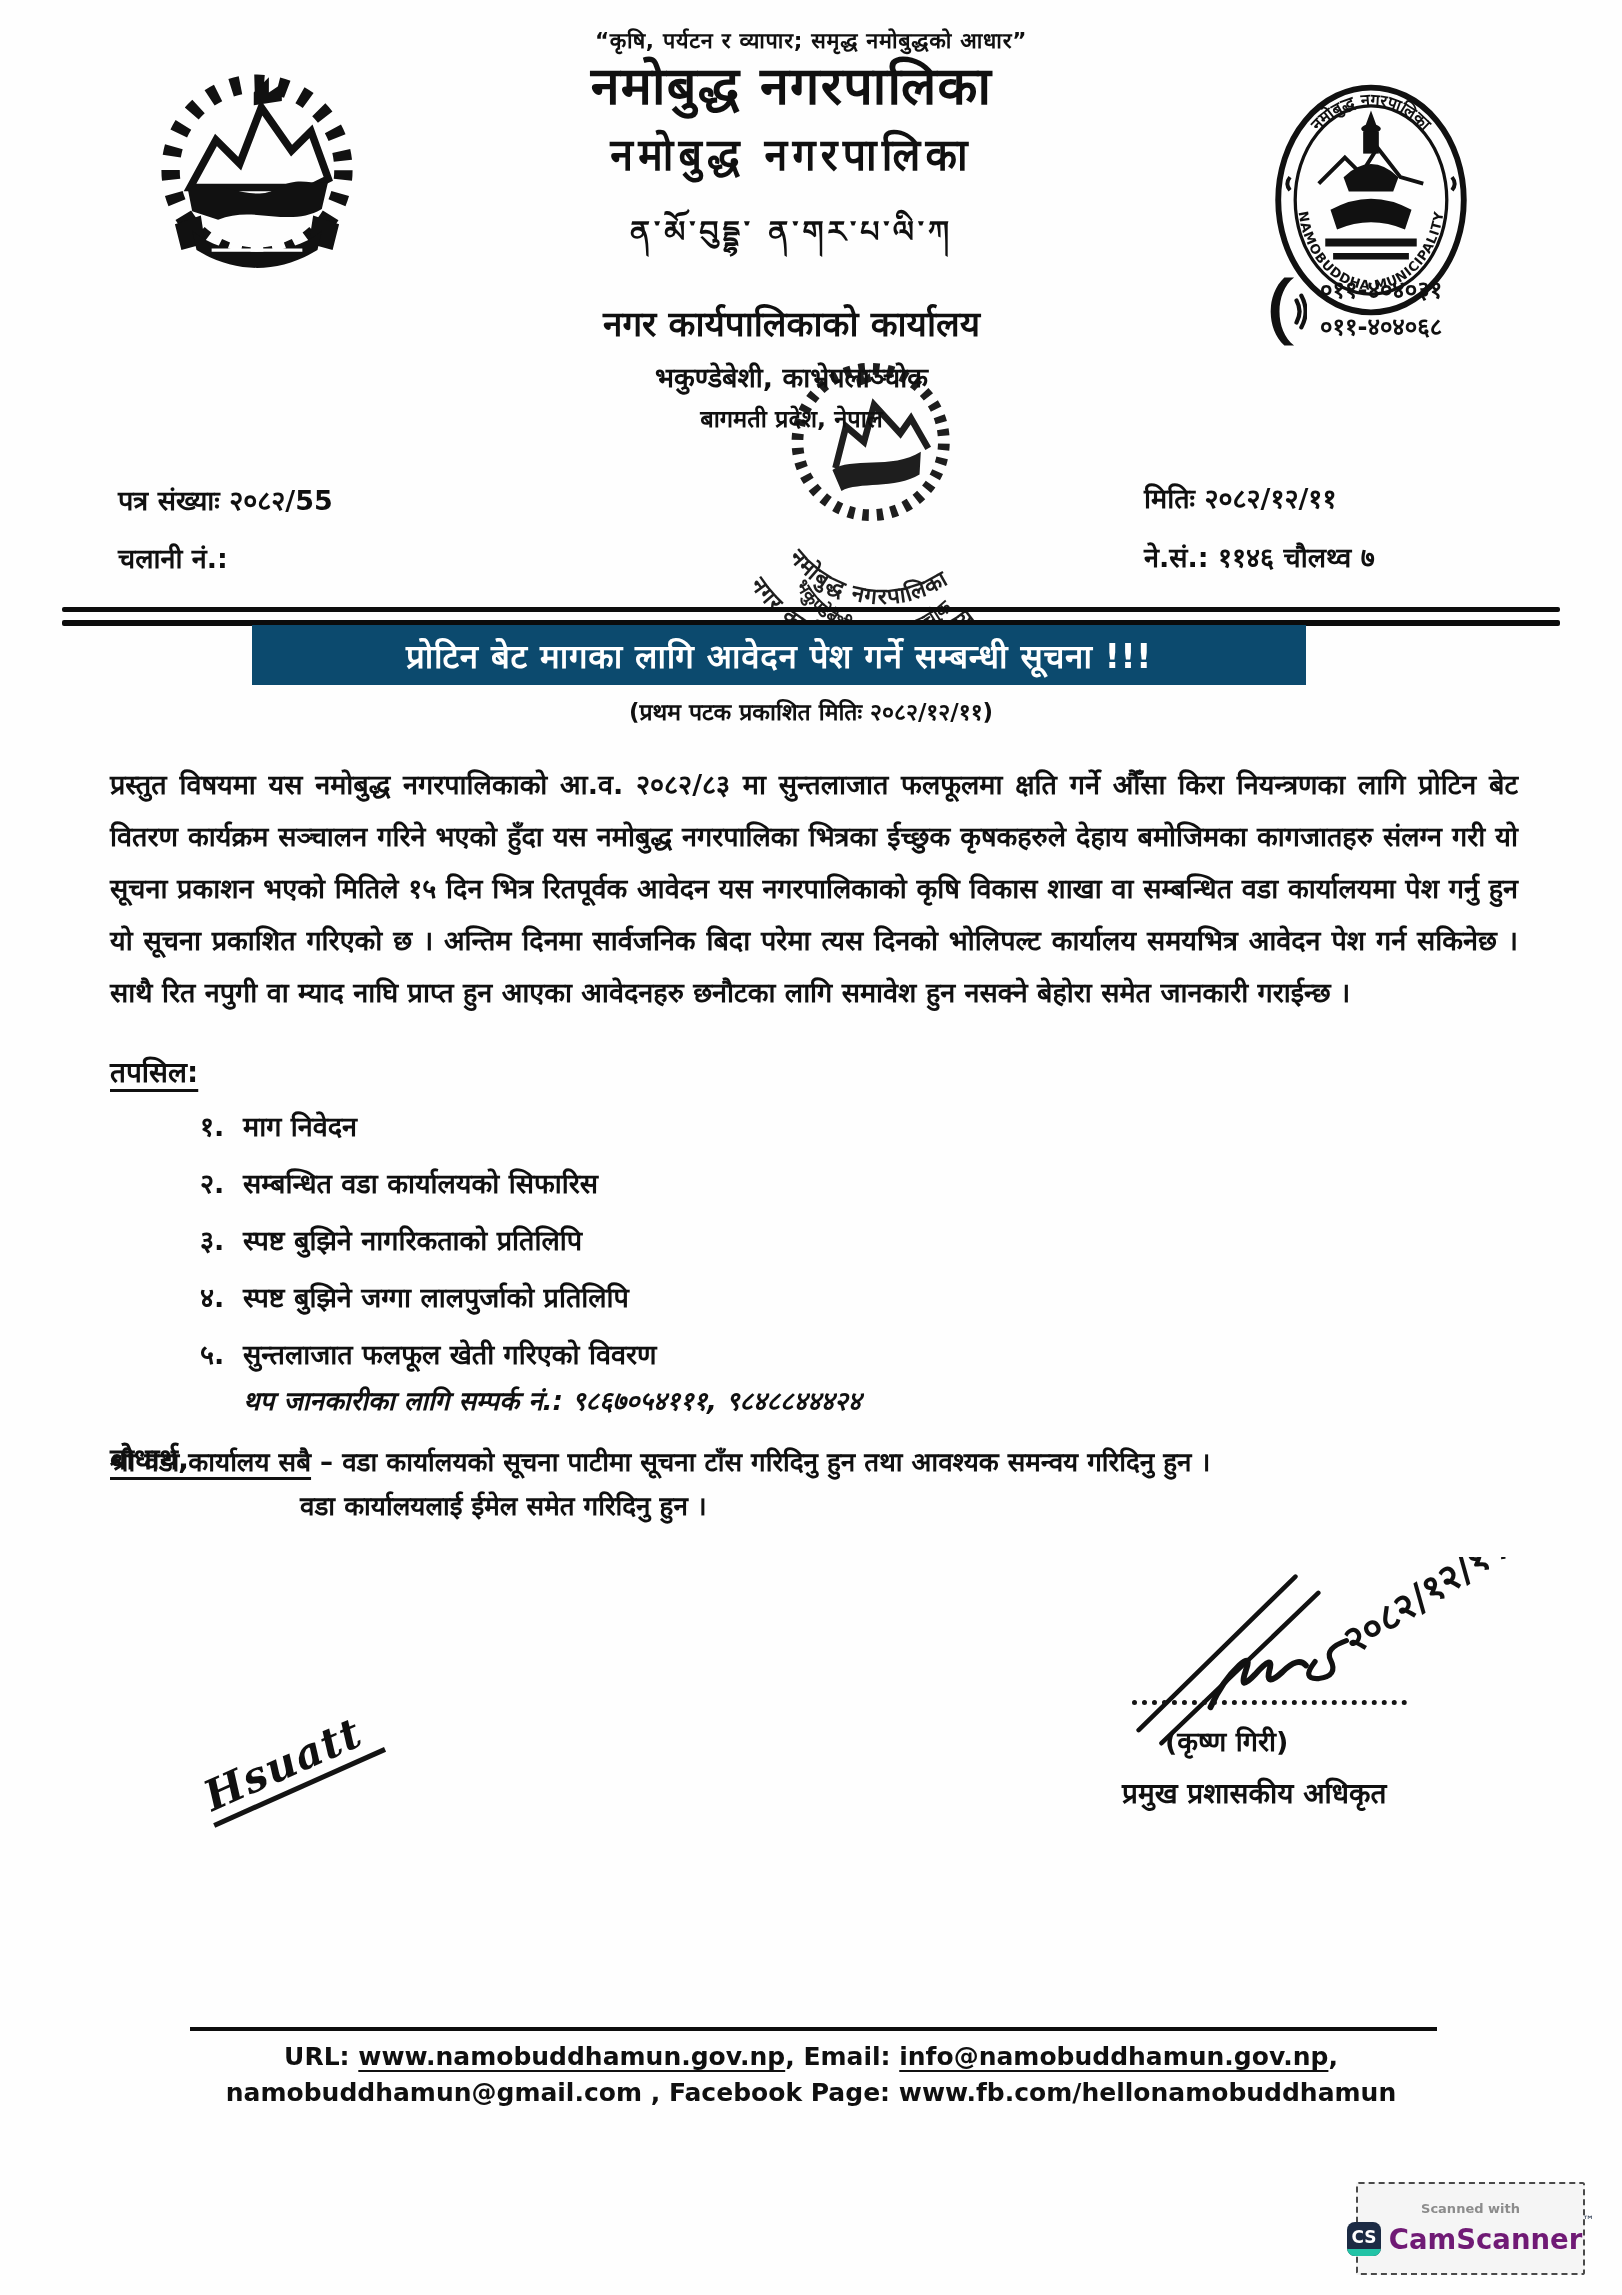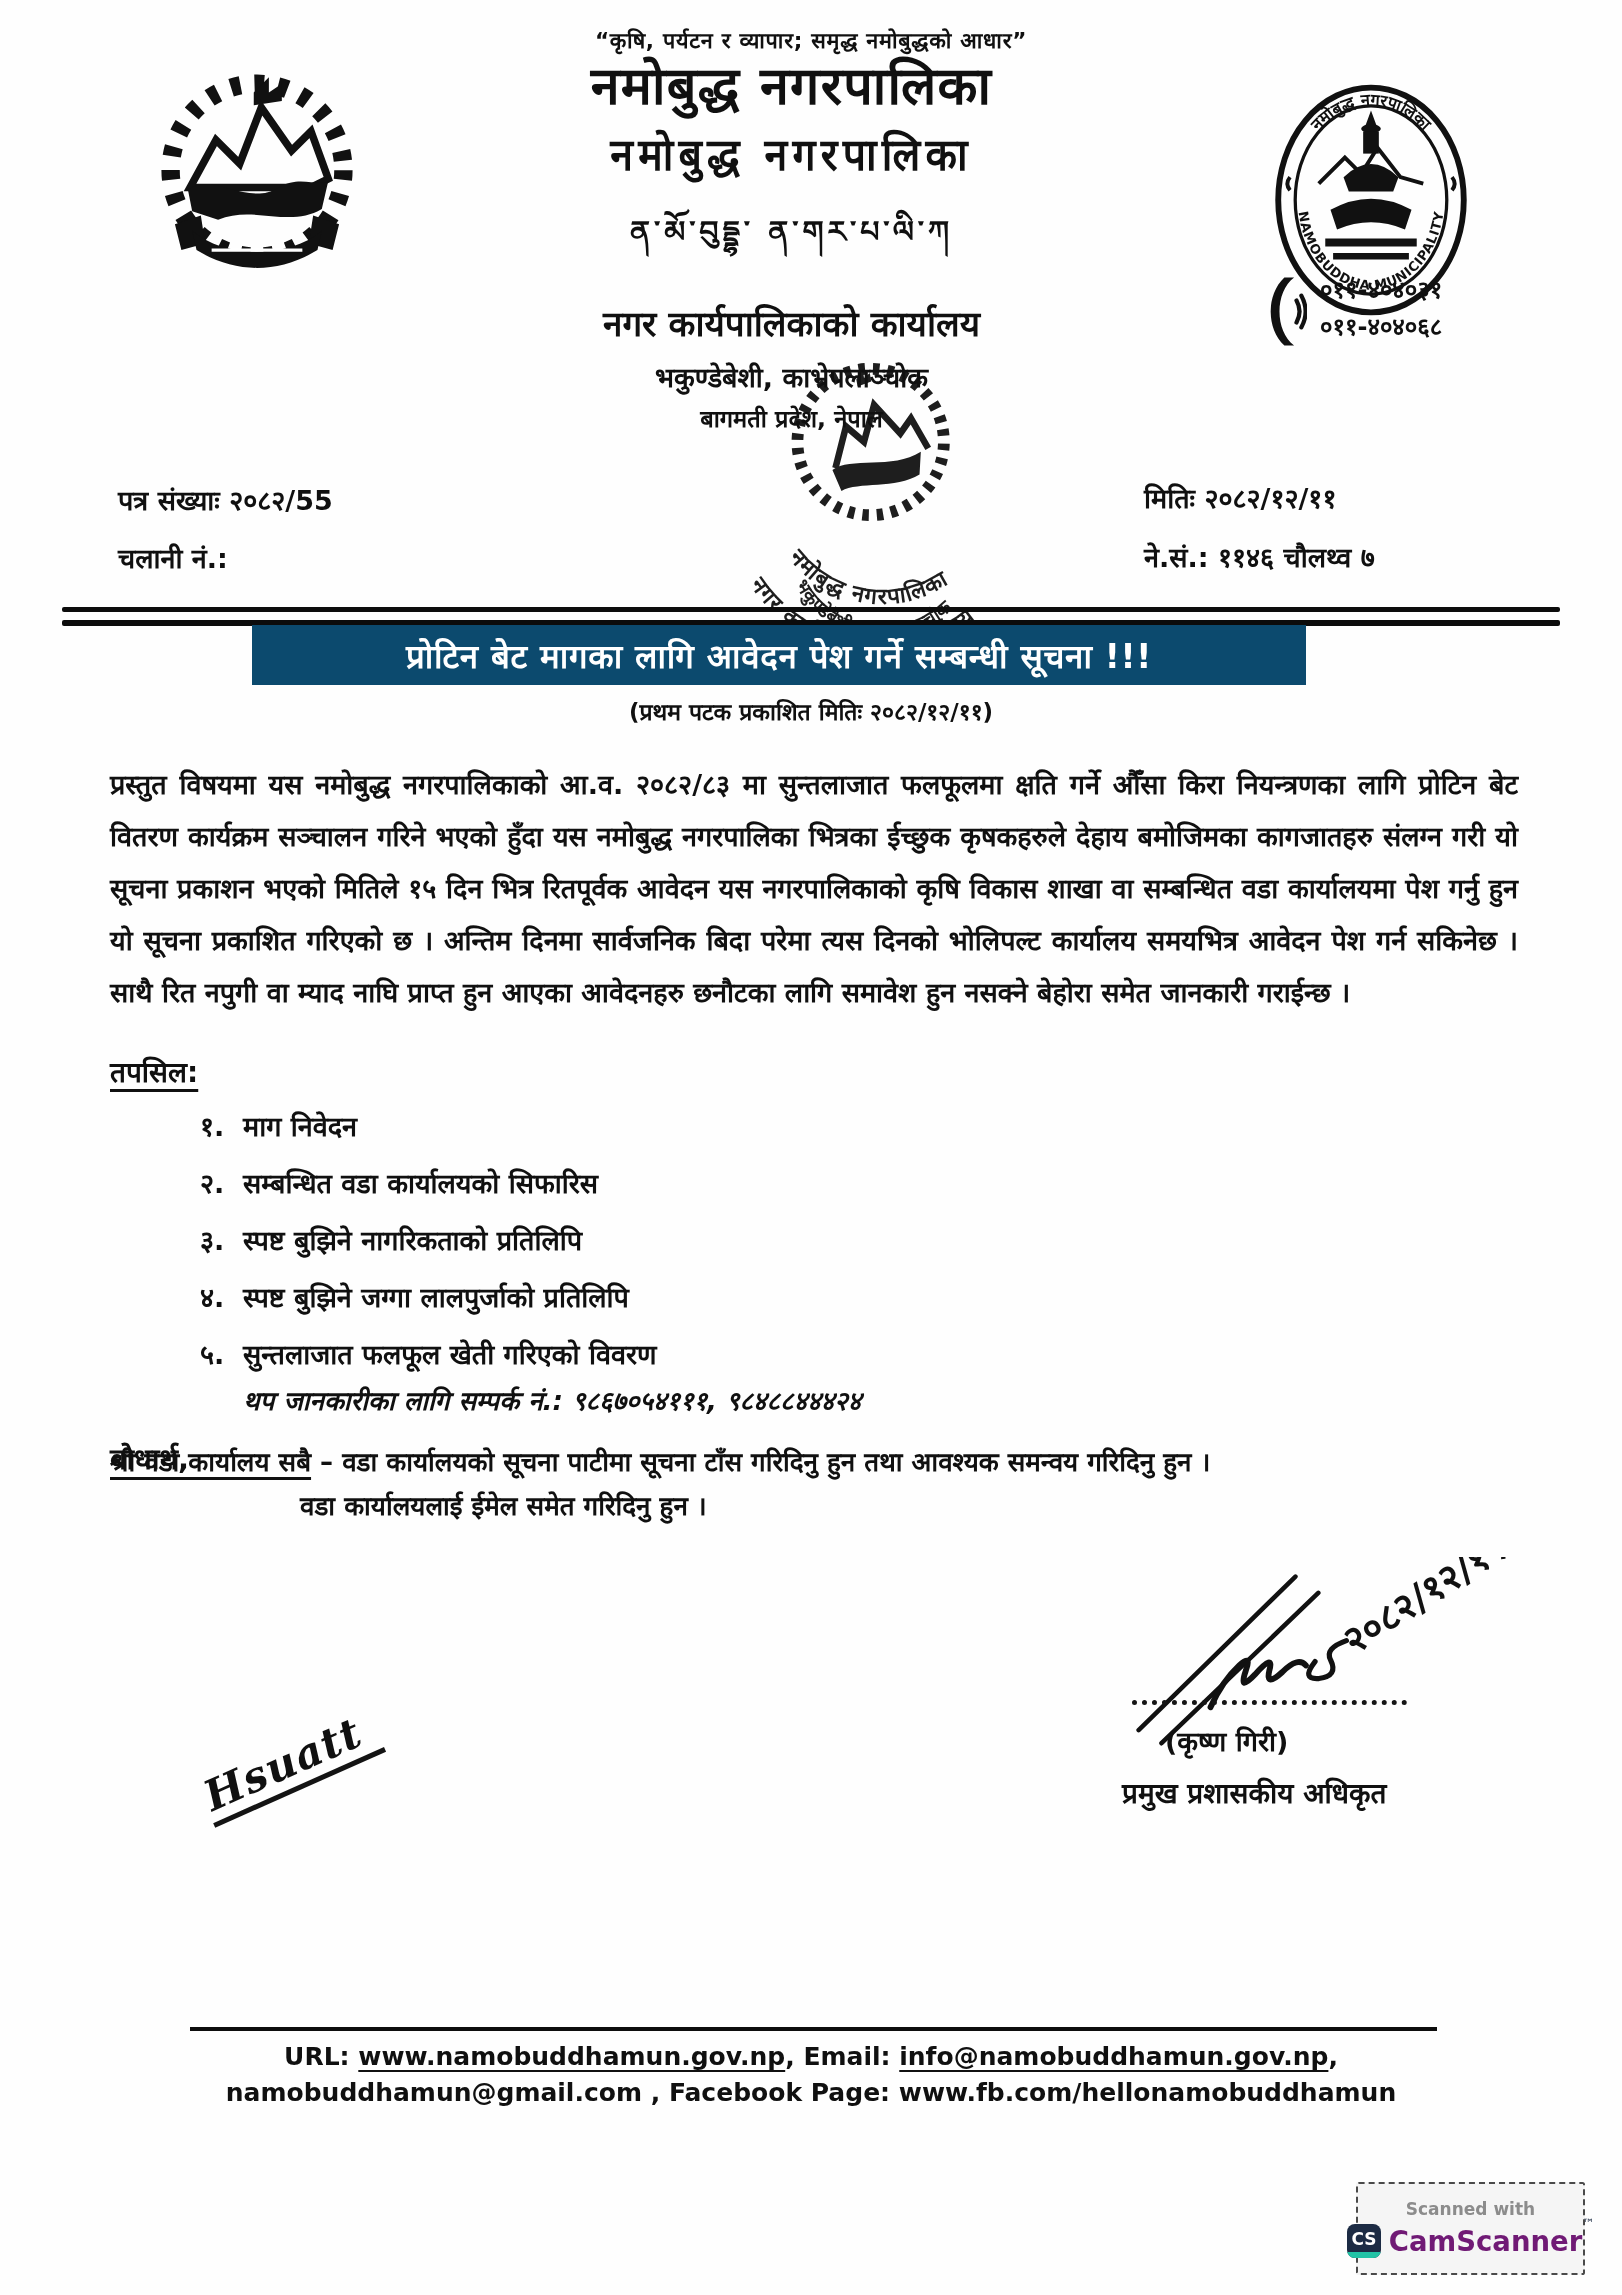--- a/index.html
+++ b/index.html
@@ -81,21 +81,21 @@
   .footer-rule{position:absolute;left:190px;top:2027px;width:1247px;height:3.9px;background:#0d0d0d;}
   .footer-l1{position:absolute;top:2042px;left:0;width:100%;text-align:center;font-size:25px;font-weight:600;}
   .footer-l2{position:absolute;top:2078px;left:0;width:100%;text-align:center;font-size:25px;font-weight:600;}
   .footer-l1 .u{text-decoration:underline;text-decoration-thickness:2px;text-underline-offset:4.6px;}
   
   .cam-badge{
     position:absolute;left:1356px;top:2182px;width:225px;height:89px;
     background:#f5f5f5;border:2px dashed #4a4a4a;border-radius:2.6px;
     display:flex;flex-direction:column;align-items:center;justify-content:center;gap:5.2px;
   }
-  .cam-top{font-size:17px;color:#8c8c8c;font-weight:600;}
+  .cam-top{font-size:13px;color:#8c8c8c;font-weight:600;}
   .cam-row{display:flex;align-items:center;gap:7.9px;}
   .cs-icon{
     width:34px;height:34px;border-radius:7.9px;background:#1c2b44;position:relative;
     display:flex;align-items:center;justify-content:center;overflow:hidden;
   }
   .cs-icon span{color:#fff;font-size:17px;font-weight:800;margin-top:-3.9px;}
   .cs-icon::after{content:"";position:absolute;bottom:0;left:0;width:100%;height:6.5px;background:#22c3a6;}
   .cam-name{color:#701a75;font-size:27.5px;font-weight:800;}
   .cam-tm{color:#1c2b44;font-size:11.8px;vertical-align:top;position:relative;top:-9.2px;}
 </style>

